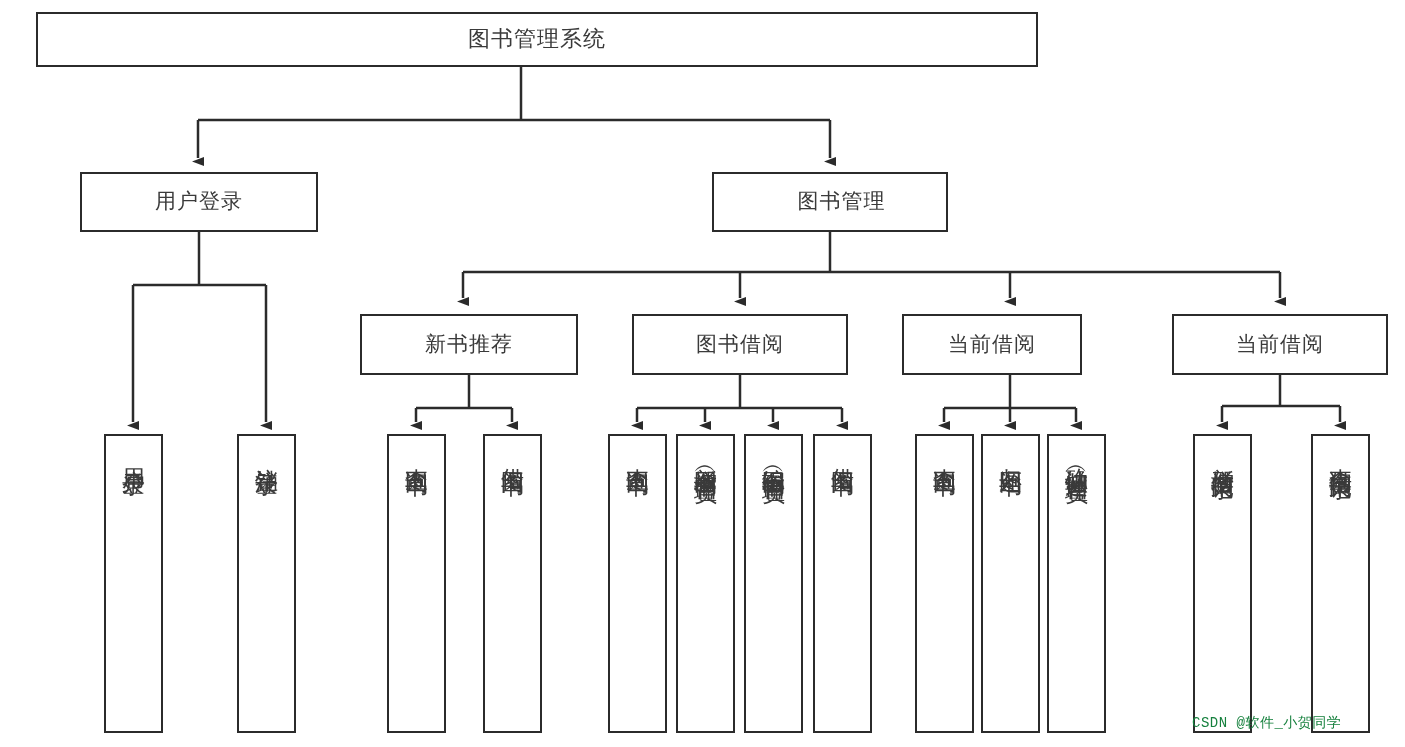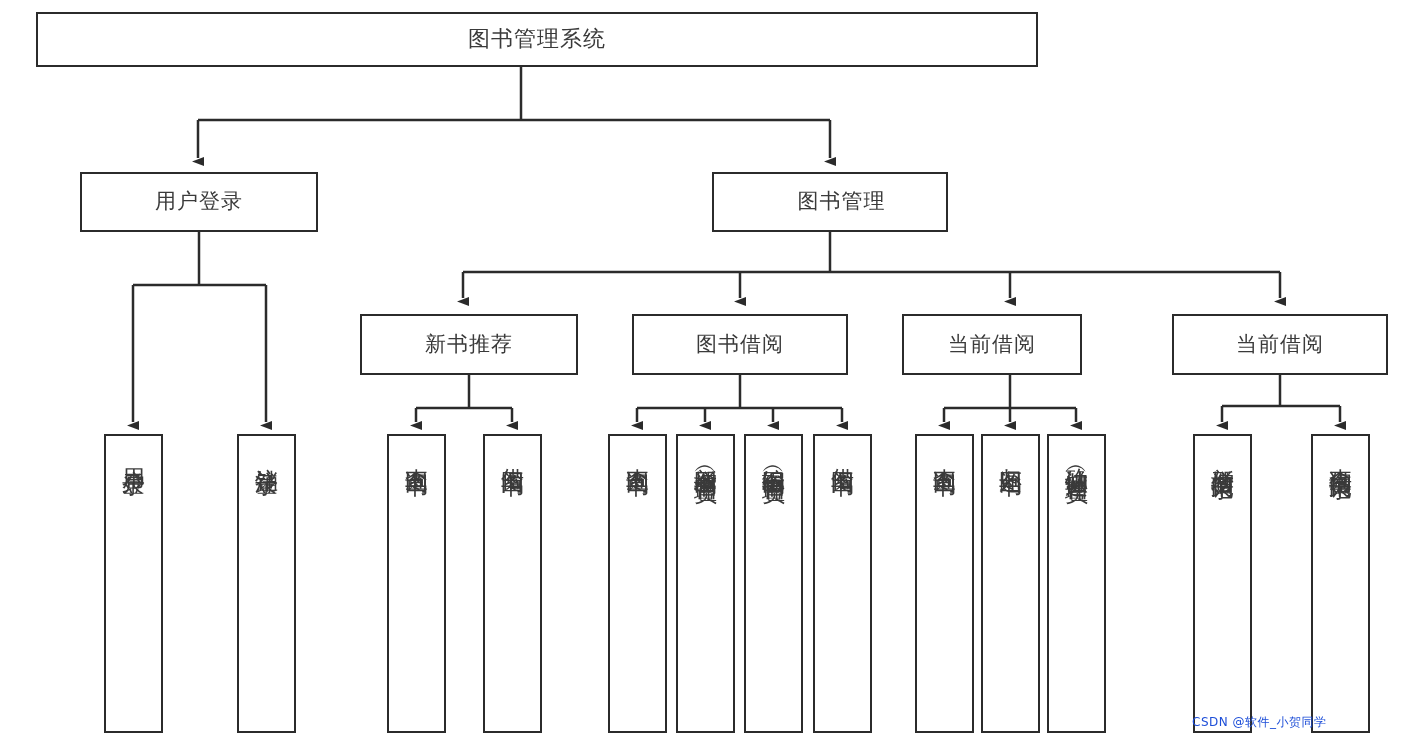--- a/index.html
+++ b/index.html
@@ -52,24 +52,25 @@
     writing-mode: vertical-rl;
     text-orientation: upright;
     font-size: 23px;
     line-height: 1.08;
     letter-spacing: 2px;
     color: #3a3a3a;
     white-space: nowrap;
   }
   .watermark {
     position: absolute;
-    font-size: 12px;
-    color: #1d4ed8;
+    font-size: 14px;
+    color: #15803d;
     letter-spacing: 0.5px;
     white-space: nowrap;
+    font-family: Liberation Mono, monospace;
   }
 </style>
 </head>
 <body>
 
 <div id="canvas">
 
   <svg id="wires" viewBox="0 0 1405 747">
     <defs>
       <marker id="arrow" markerWidth="10" markerHeight="12" refX="1" refY="6" orient="auto" markerUnits="userSpaceOnUse">

